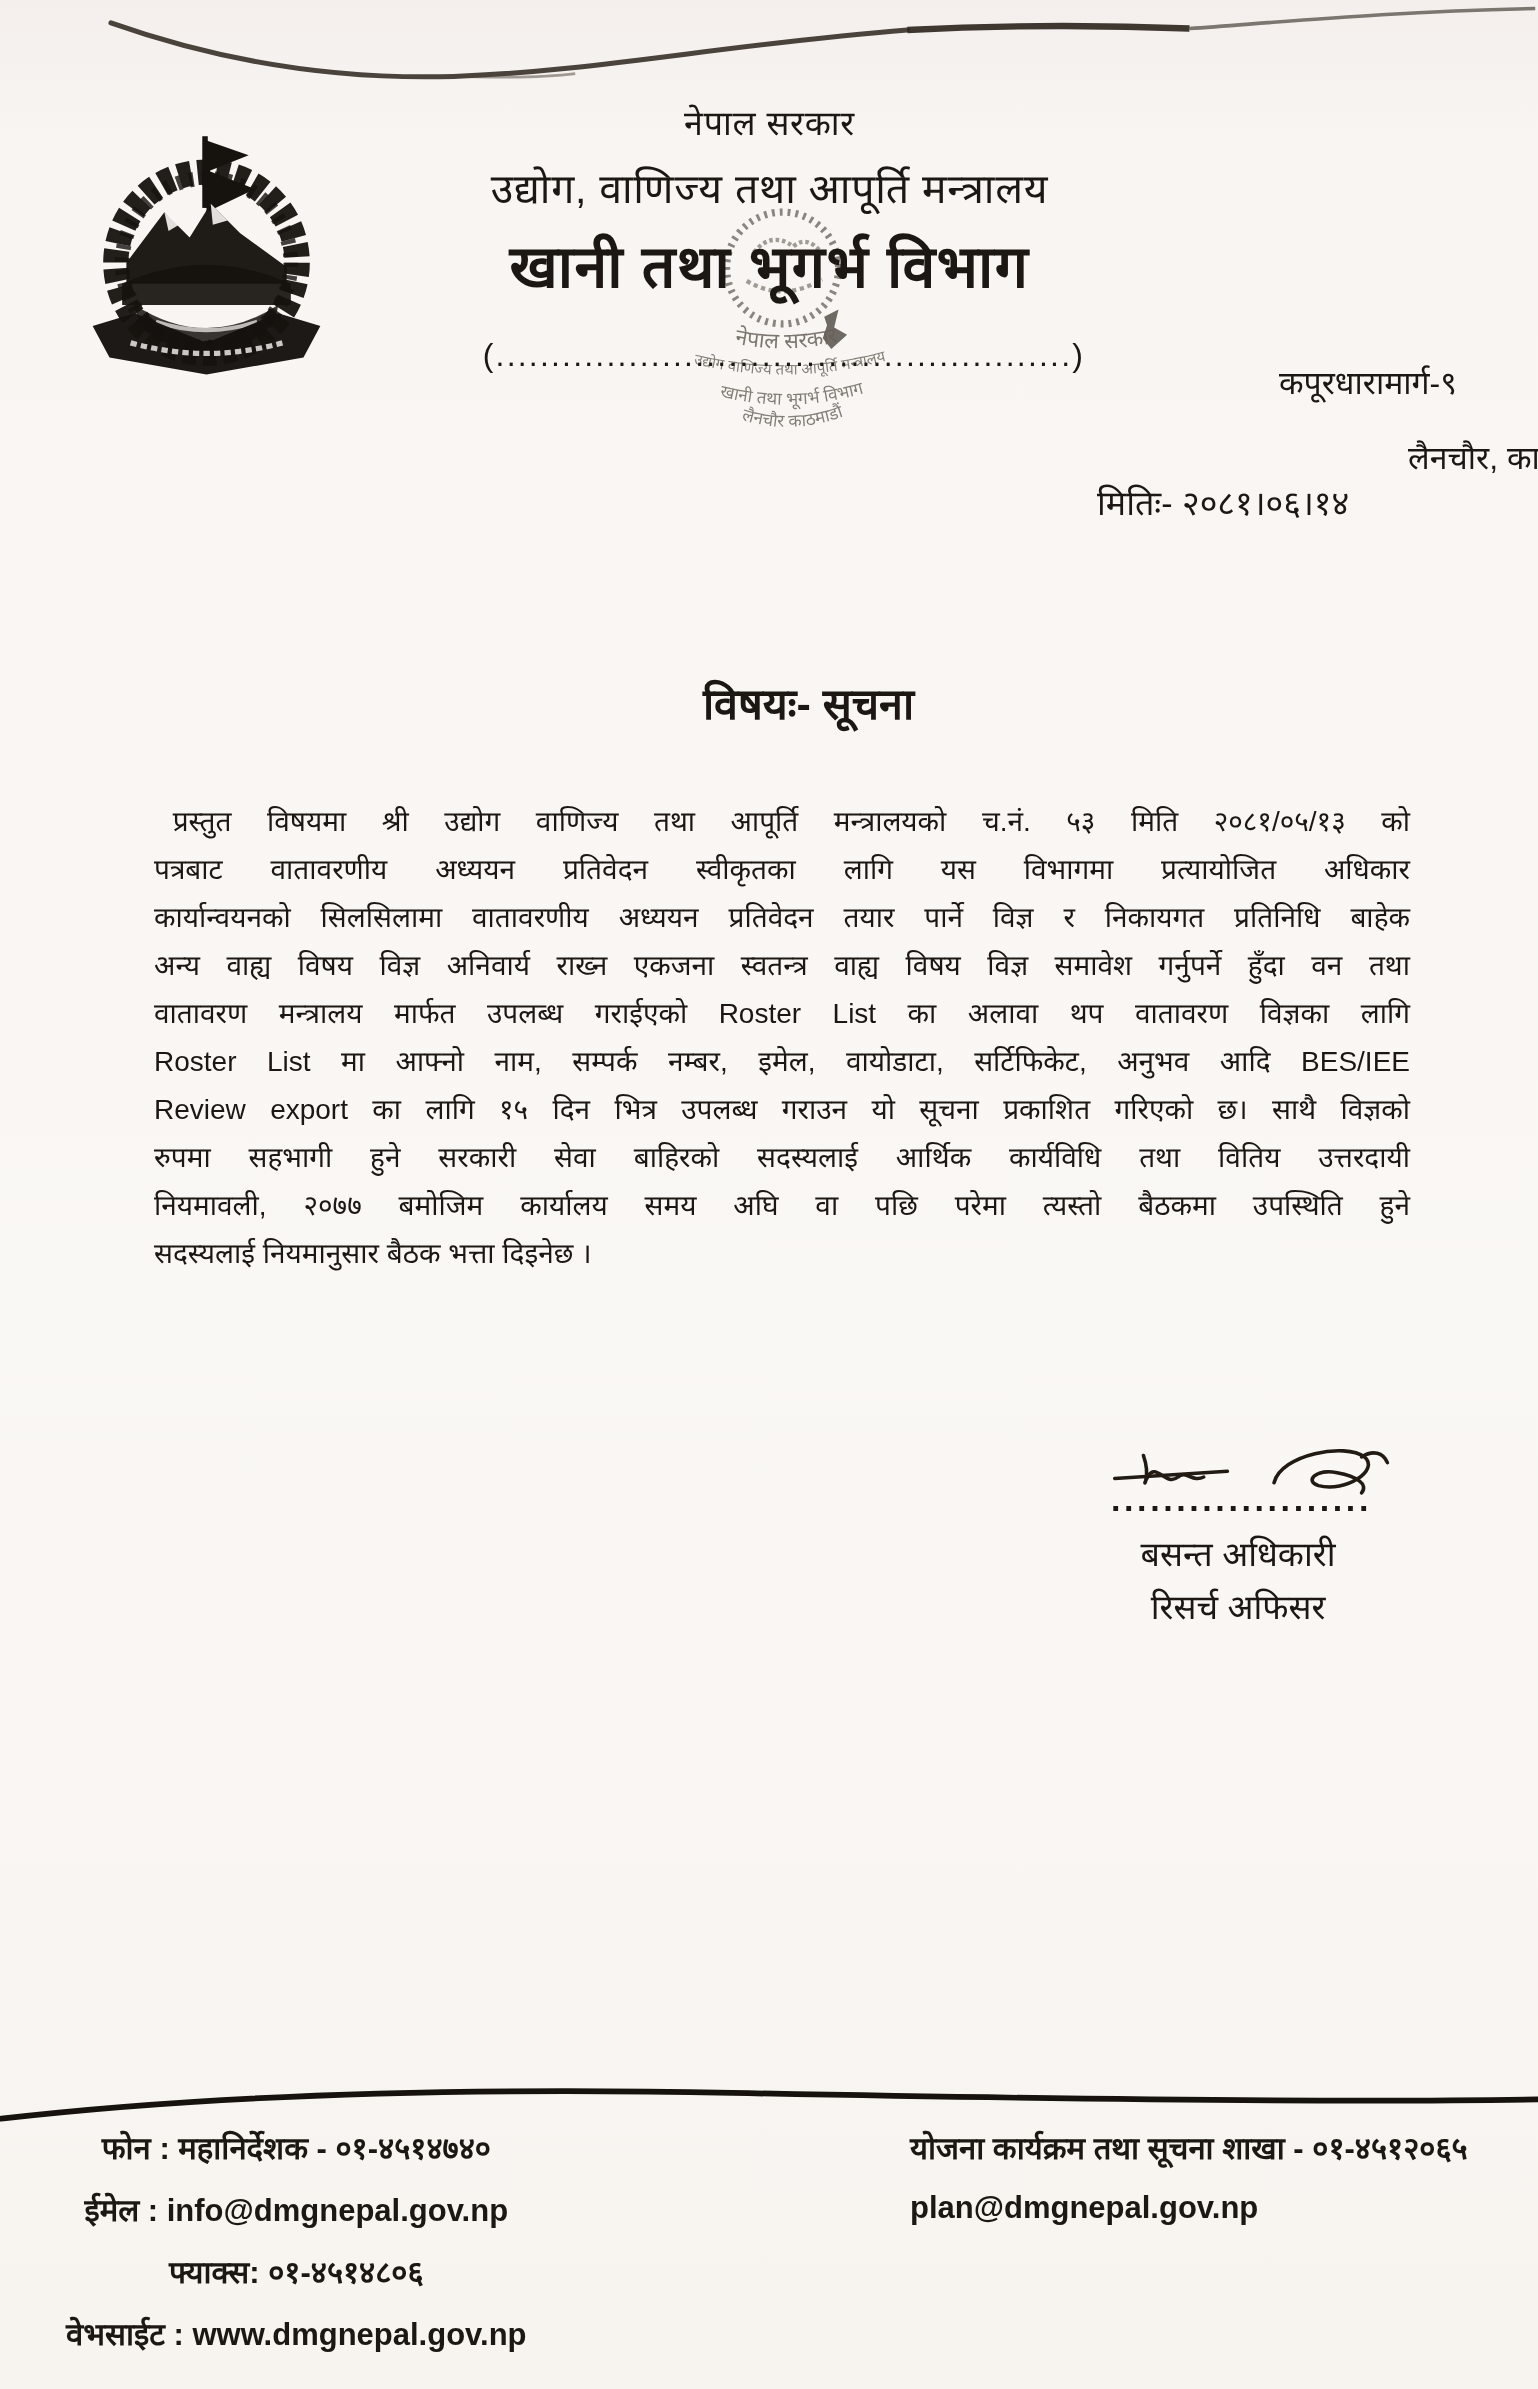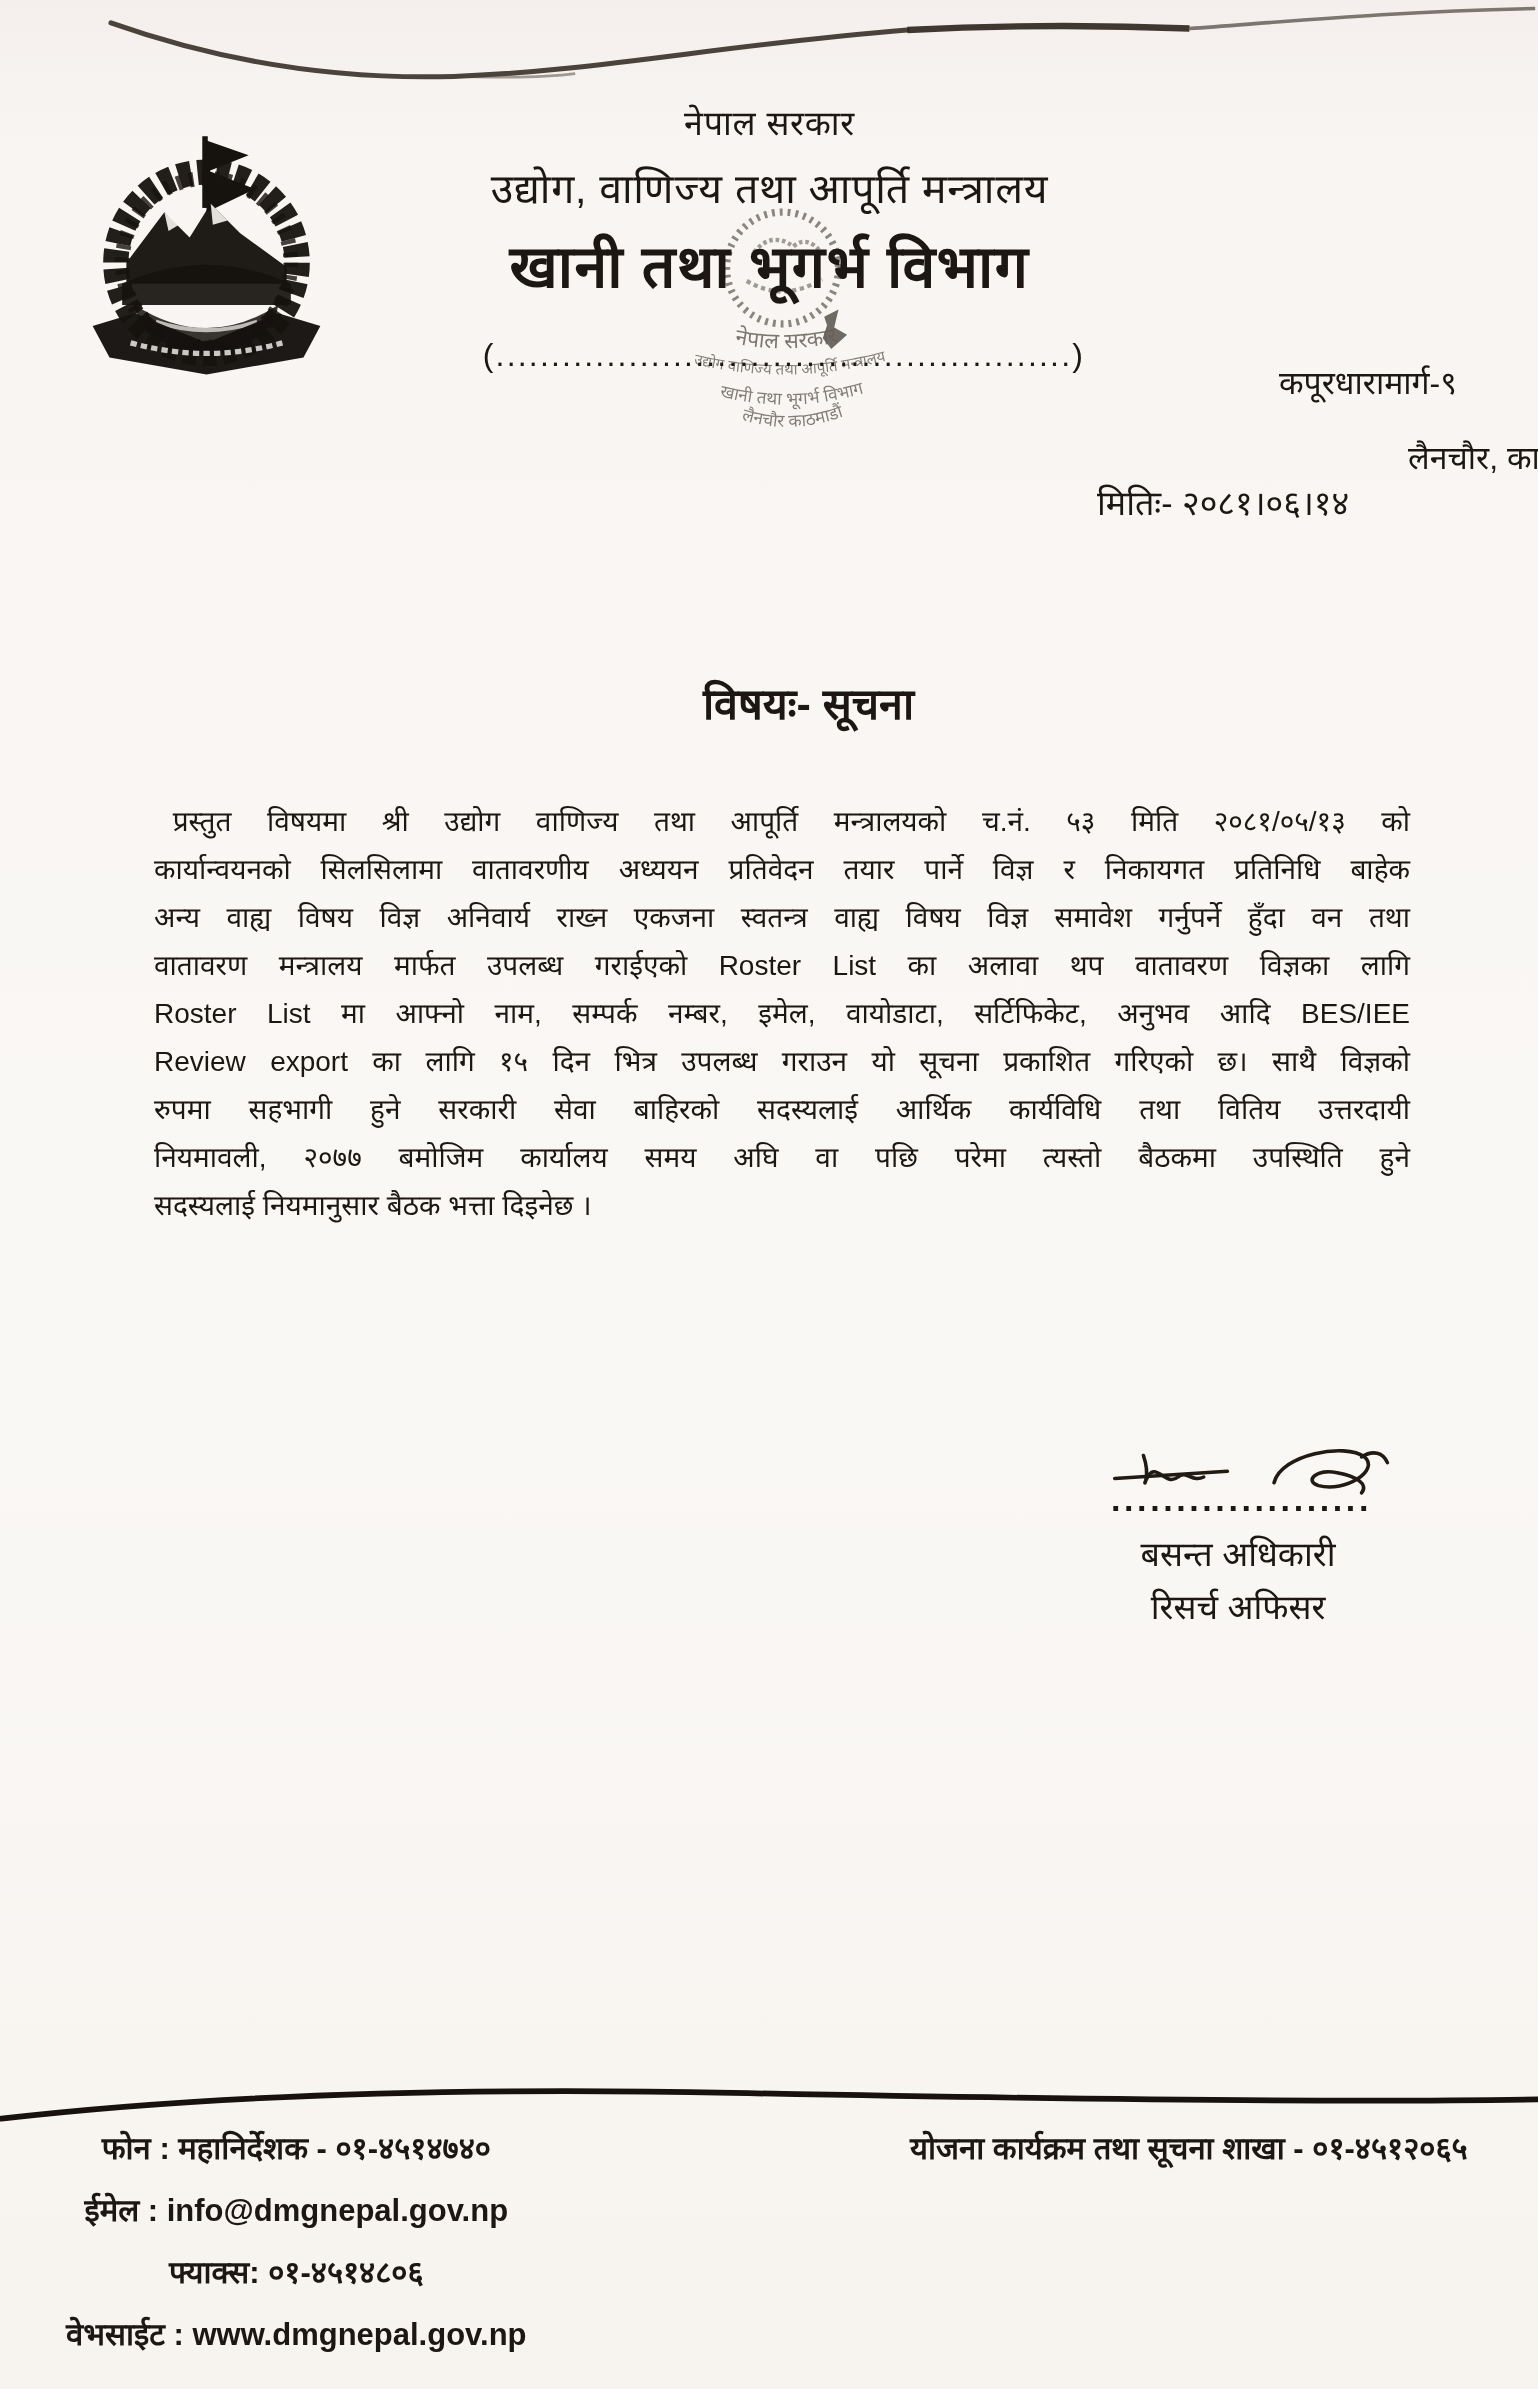--- a/index.html
+++ b/index.html
@@ -108,20 +108,21 @@
   <div class="abs hdr refline">(....................................................)</div>
 
   <div class="abs addr1">कपूरधारामार्ग-९</div>
   <div class="abs addr2">लैनचौर, काठमाडौं</div>
   <div class="abs dateline">मितिः- २०८१।०६।१४</div>
 
   <div class="abs subject">विषयः- सूचना</div>
 
   <div class="abs bodytext">
     <div class="jline first">प्रस्तुत विषयमा श्री उद्योग वाणिज्य तथा आपूर्ति मन्त्रालयको च.नं. ५३ मिति २०८१/०५/१३ को</div>
+    <div class="jline">पत्रबाट वातावरणीय अध्ययन प्रतिवेदन स्वीकृतका लागि यस विभागमा प्रत्यायोजित अधिकार</div>
     <div class="jline">कार्यान्वयनको सिलसिलामा वातावरणीय अध्ययन प्रतिवेदन तयार पार्ने विज्ञ र निकायगत प्रतिनिधि बाहेक</div>
     <div class="jline">अन्य वाह्य विषय विज्ञ अनिवार्य राख्न एकजना स्वतन्त्र वाह्य विषय विज्ञ समावेश गर्नुपर्ने हुँदा वन तथा</div>
     <div class="jline">वातावरण मन्त्रालय मार्फत उपलब्ध गराईएको Roster List का अलावा थप वातावरण विज्ञका लागि</div>
     <div class="jline">Roster List मा आफ्नो नाम, सम्पर्क नम्बर, इमेल, वायोडाटा, सर्टिफिकेट, अनुभव आदि BES/IEE</div>
     <div class="jline">Review export का लागि १५ दिन भित्र उपलब्ध गराउन यो सूचना प्रकाशित गरिएको छ। साथै विज्ञको</div>
     <div class="jline">रुपमा सहभागी हुने सरकारी सेवा बाहिरको सदस्यलाई आर्थिक कार्यविधि तथा वितिय उत्तरदायी</div>
     <div class="jline">नियमावली, २०७७ बमोजिम कार्यालय समय अघि वा पछि परेमा त्यस्तो बैठकमा उपस्थिति हुने</div>
     <div class="jline last">सदस्यलाई नियमानुसार बैठक भत्ता दिइनेछ ।</div>
   </div>
 
@@ -142,16 +143,17 @@
   </svg>
 
   <div class="abs footer-left">
     <div>फोन : महानिर्देशक - ०१-४५१४७४०</div>
     <div>ईमेल : info@dmgnepal.gov.np</div>
     <div>फ्याक्स: ०१-४५१४८०६</div>
     <div>वेभसाईट : www.dmgnepal.gov.np</div>
   </div>
   <div class="abs footer-right">
     <div>योजना कार्यक्रम तथा सूचना शाखा - ०१-४५१२०६५</div>
+    <div>plan@dmgnepal.gov.np</div>
   </div>
 
 </div>
 
 
 </body></html>

